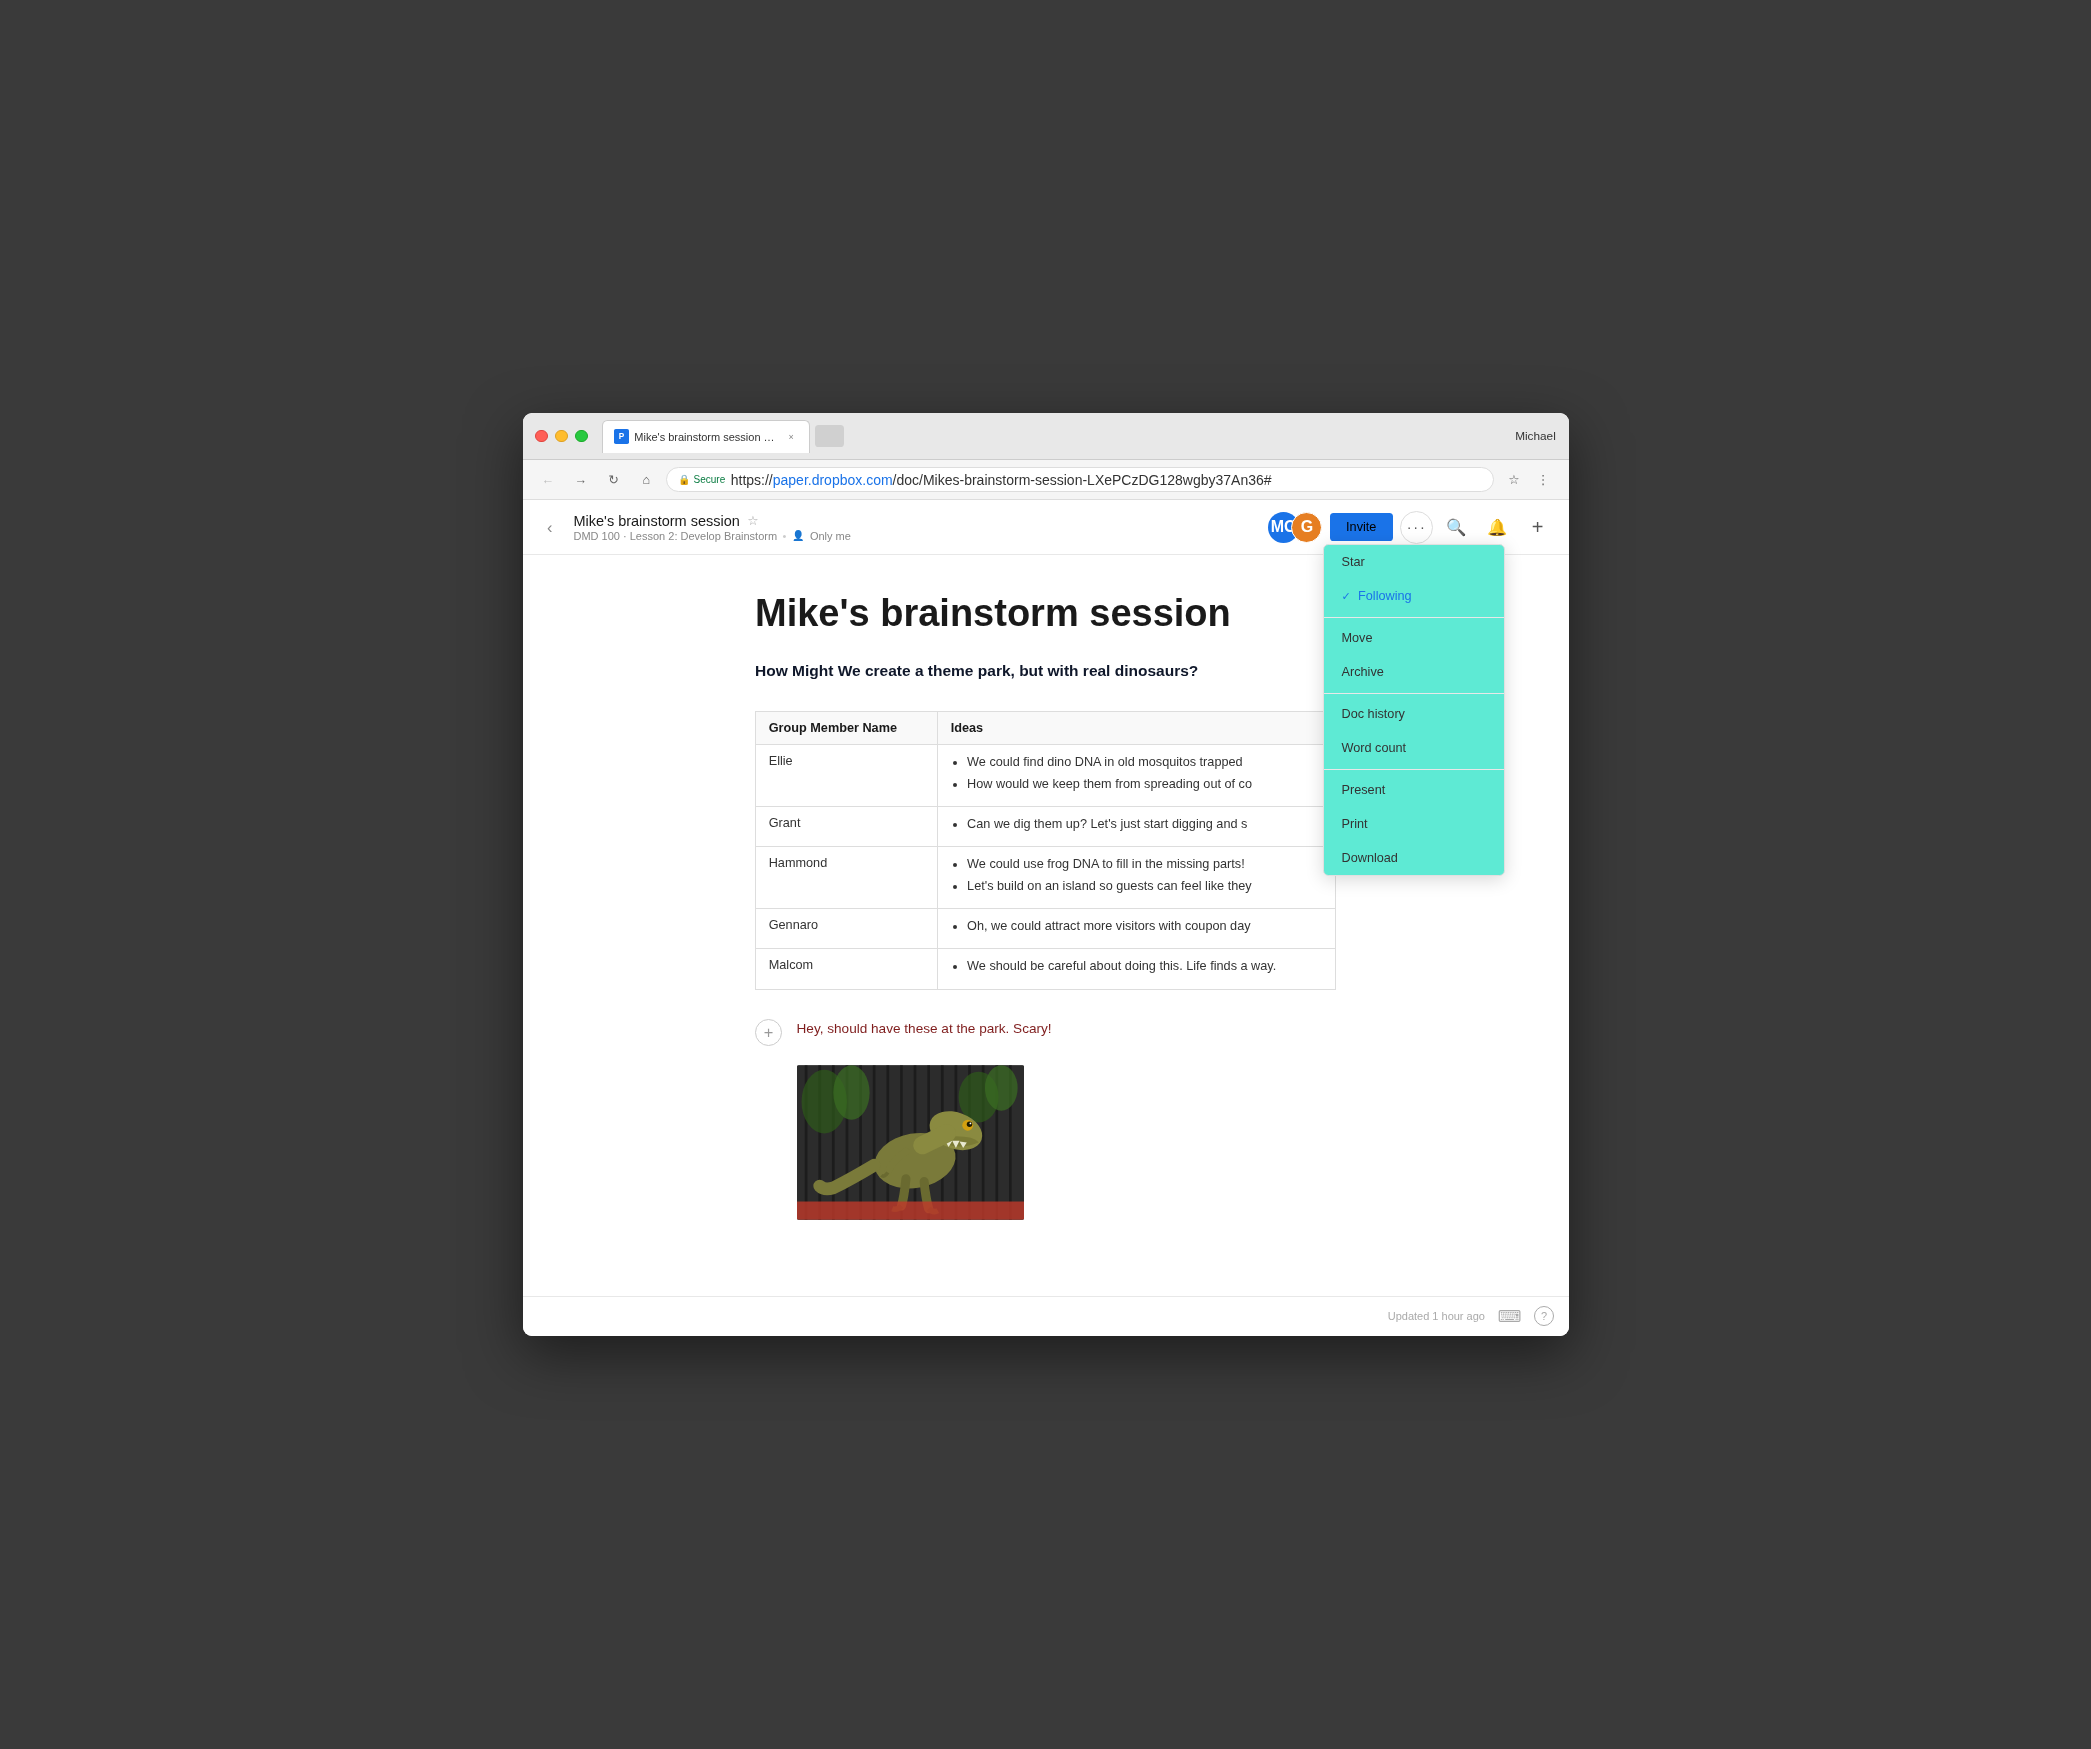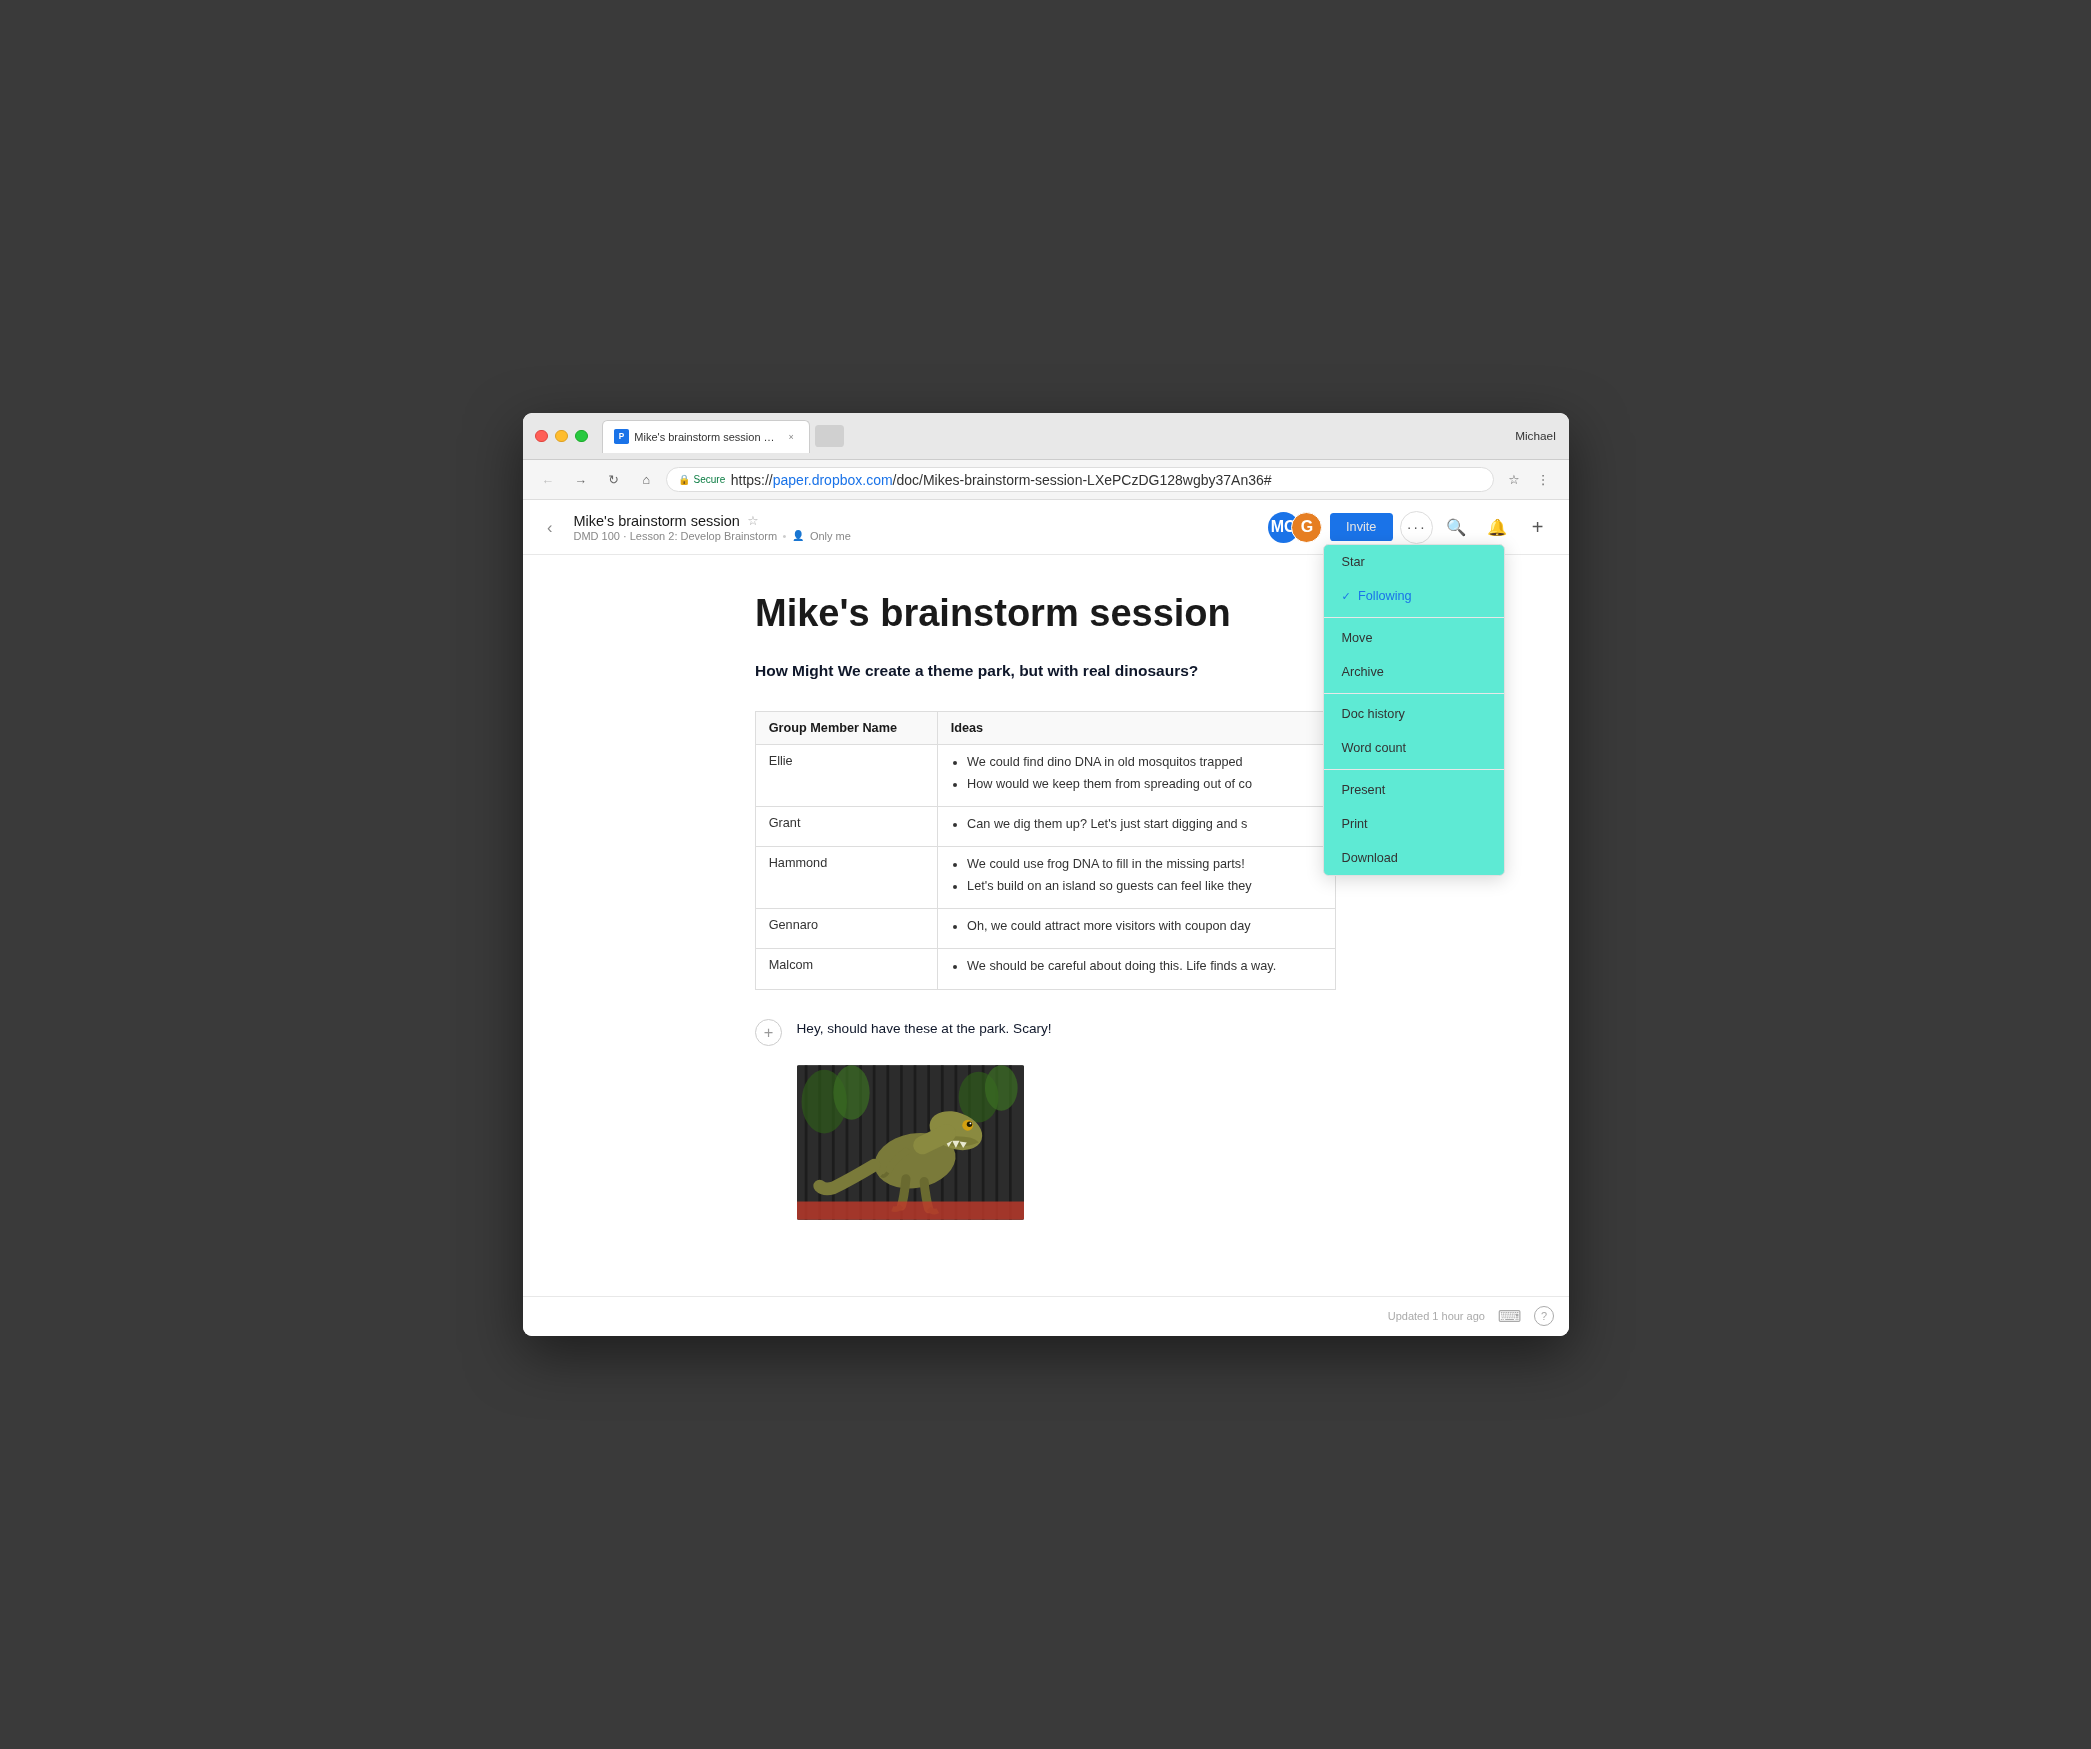--- a/index.html
+++ b/index.html
@@ -228,21 +228,21 @@
       font-size: 16px;
       font-weight: bold;
       color: #fff;
       cursor: pointer;
     }
     .avatar-mc { background: #1a73e8; }
     .avatar-g { background: #e67e22; margin-left: -7.3px; border: 1.8px solid #fff; }
 
     .invite-btn {
       background: #1a73e8;
-      color: #e5e5e5;
+      color: #000000;
       border: none;
       border-radius: 3.6px;
       padding: 7.3px 16.4px;
       font-size: 12.7px;
       font-weight: 500;
       cursor: pointer;
     }
     .more-btn {
       width: 33px;
       height: 33px;
@@ -360,21 +360,21 @@
       list-style: disc;
       padding-left: 16.4px;
     }
     .ideas-table td ul li {
       margin-bottom: 3.6px;
       line-height: 1.4;
     }
 
     .after-table-text {
       font-size: 13.6px;
-      color: #0f172a;
+      color: #7f1d1d;
       margin-bottom: 14.5px;
     }
 
     .add-block-btn {
       width: 27px;
       height: 27px;
       border-radius: 50%;
       border: 1.4px solid #ccc;
       display: flex;
       align-items: center;

